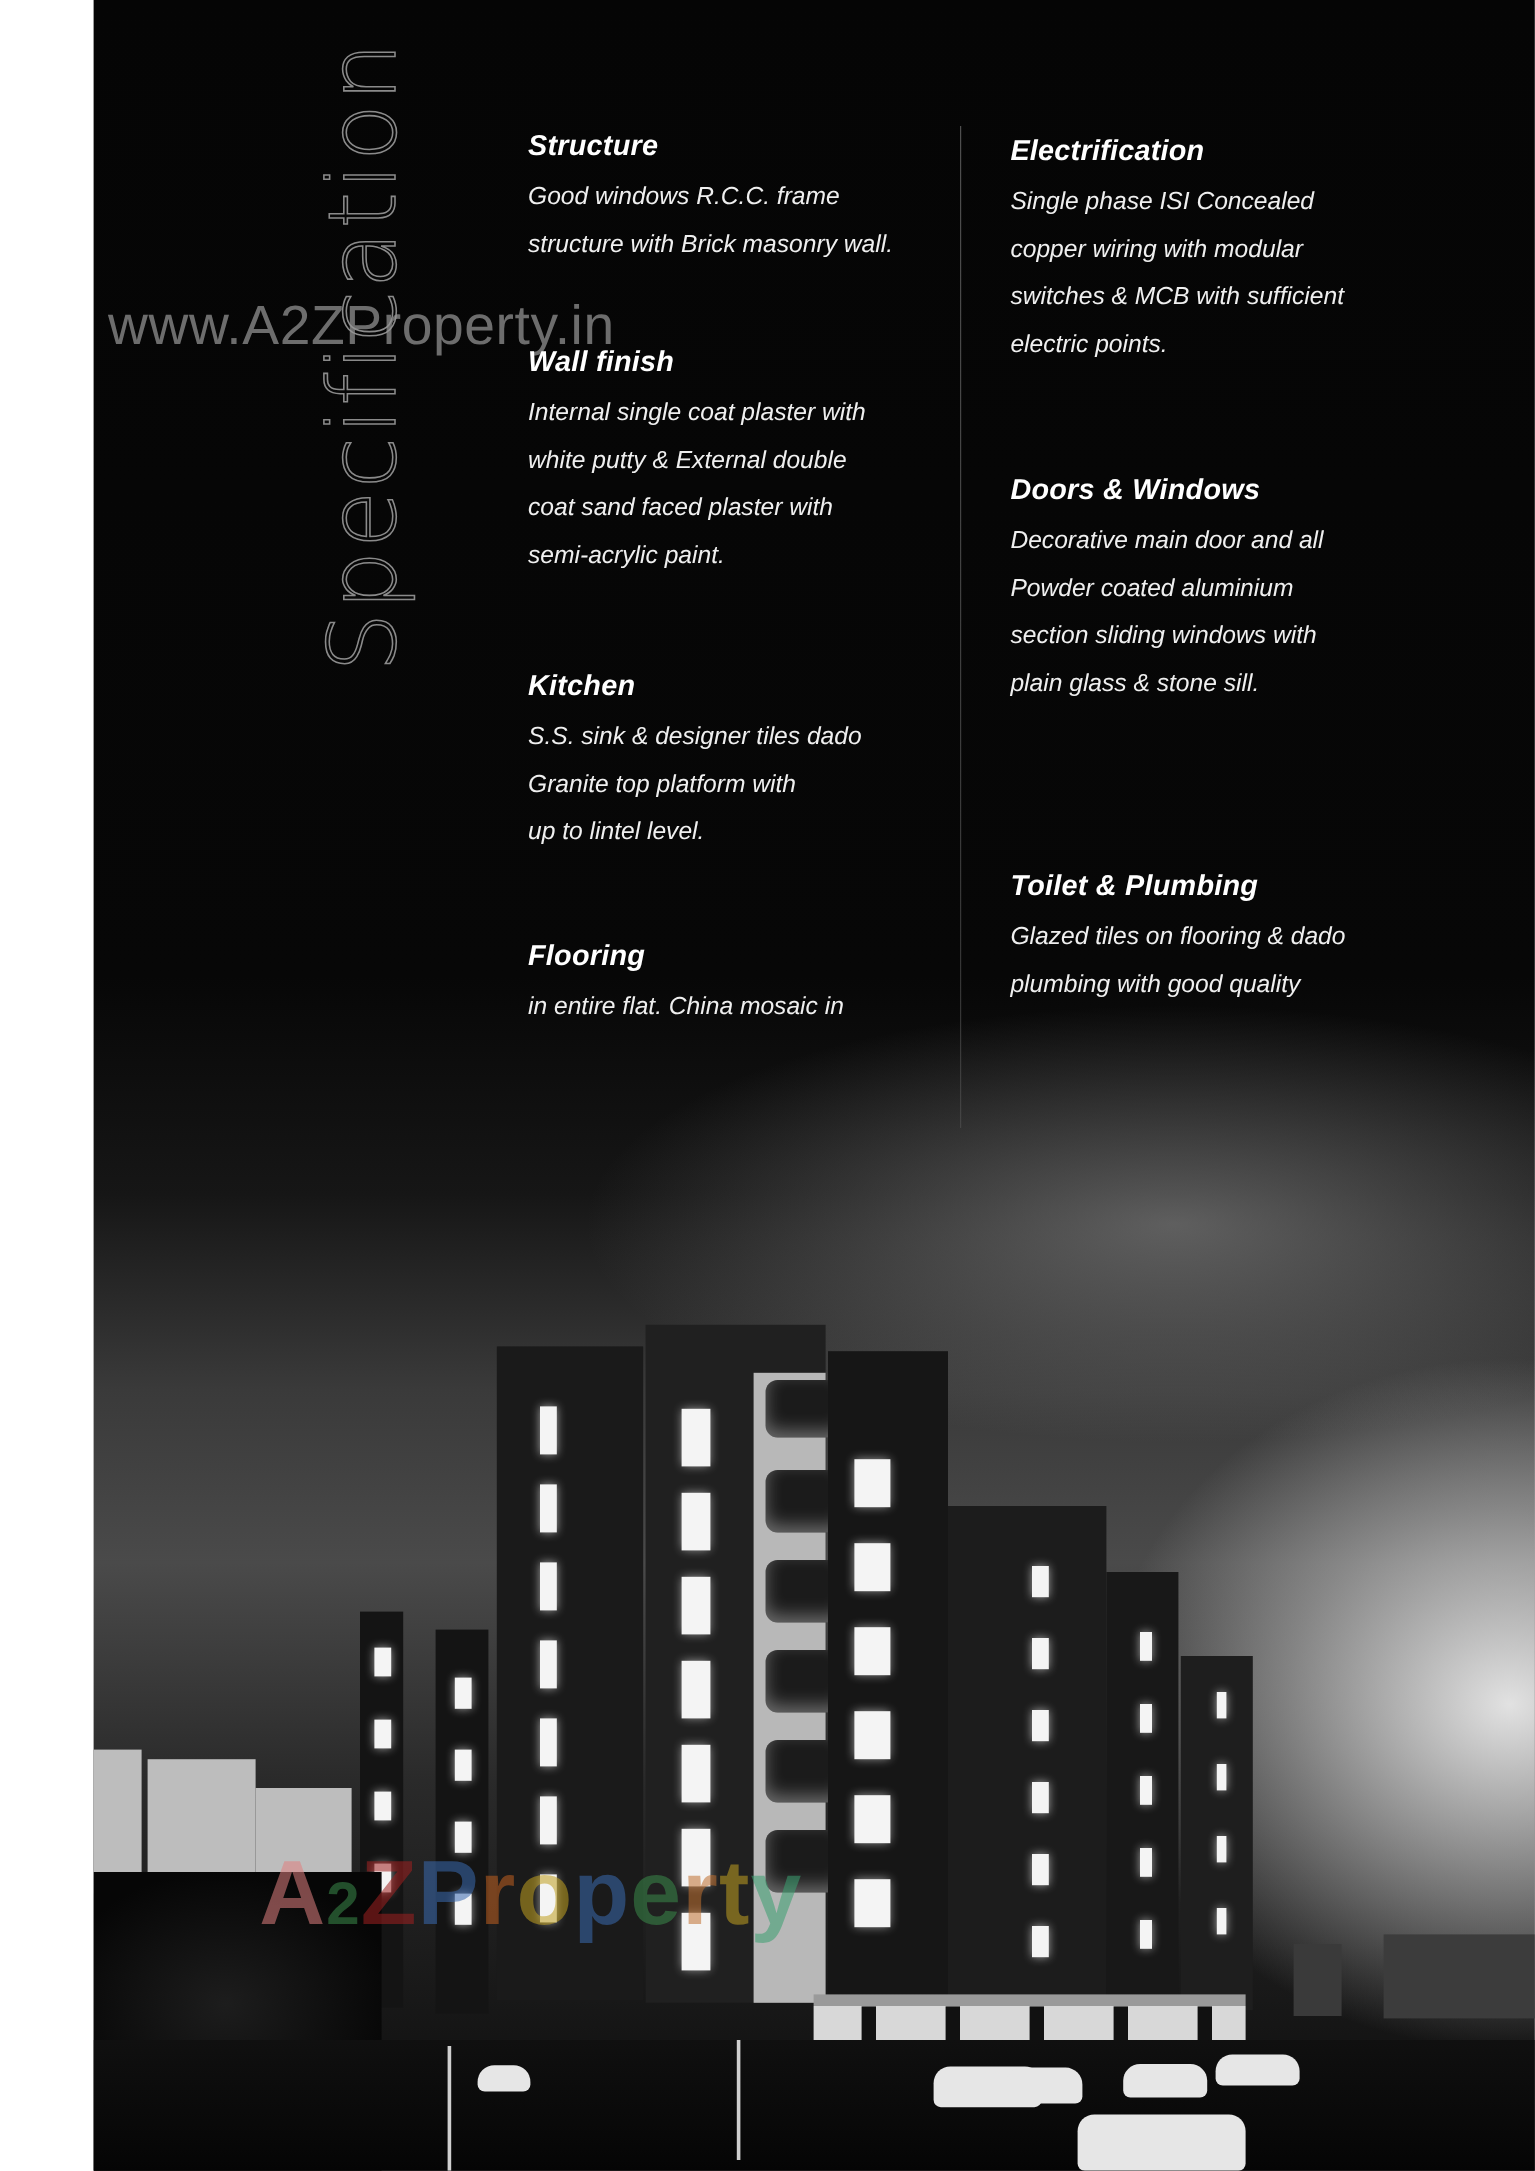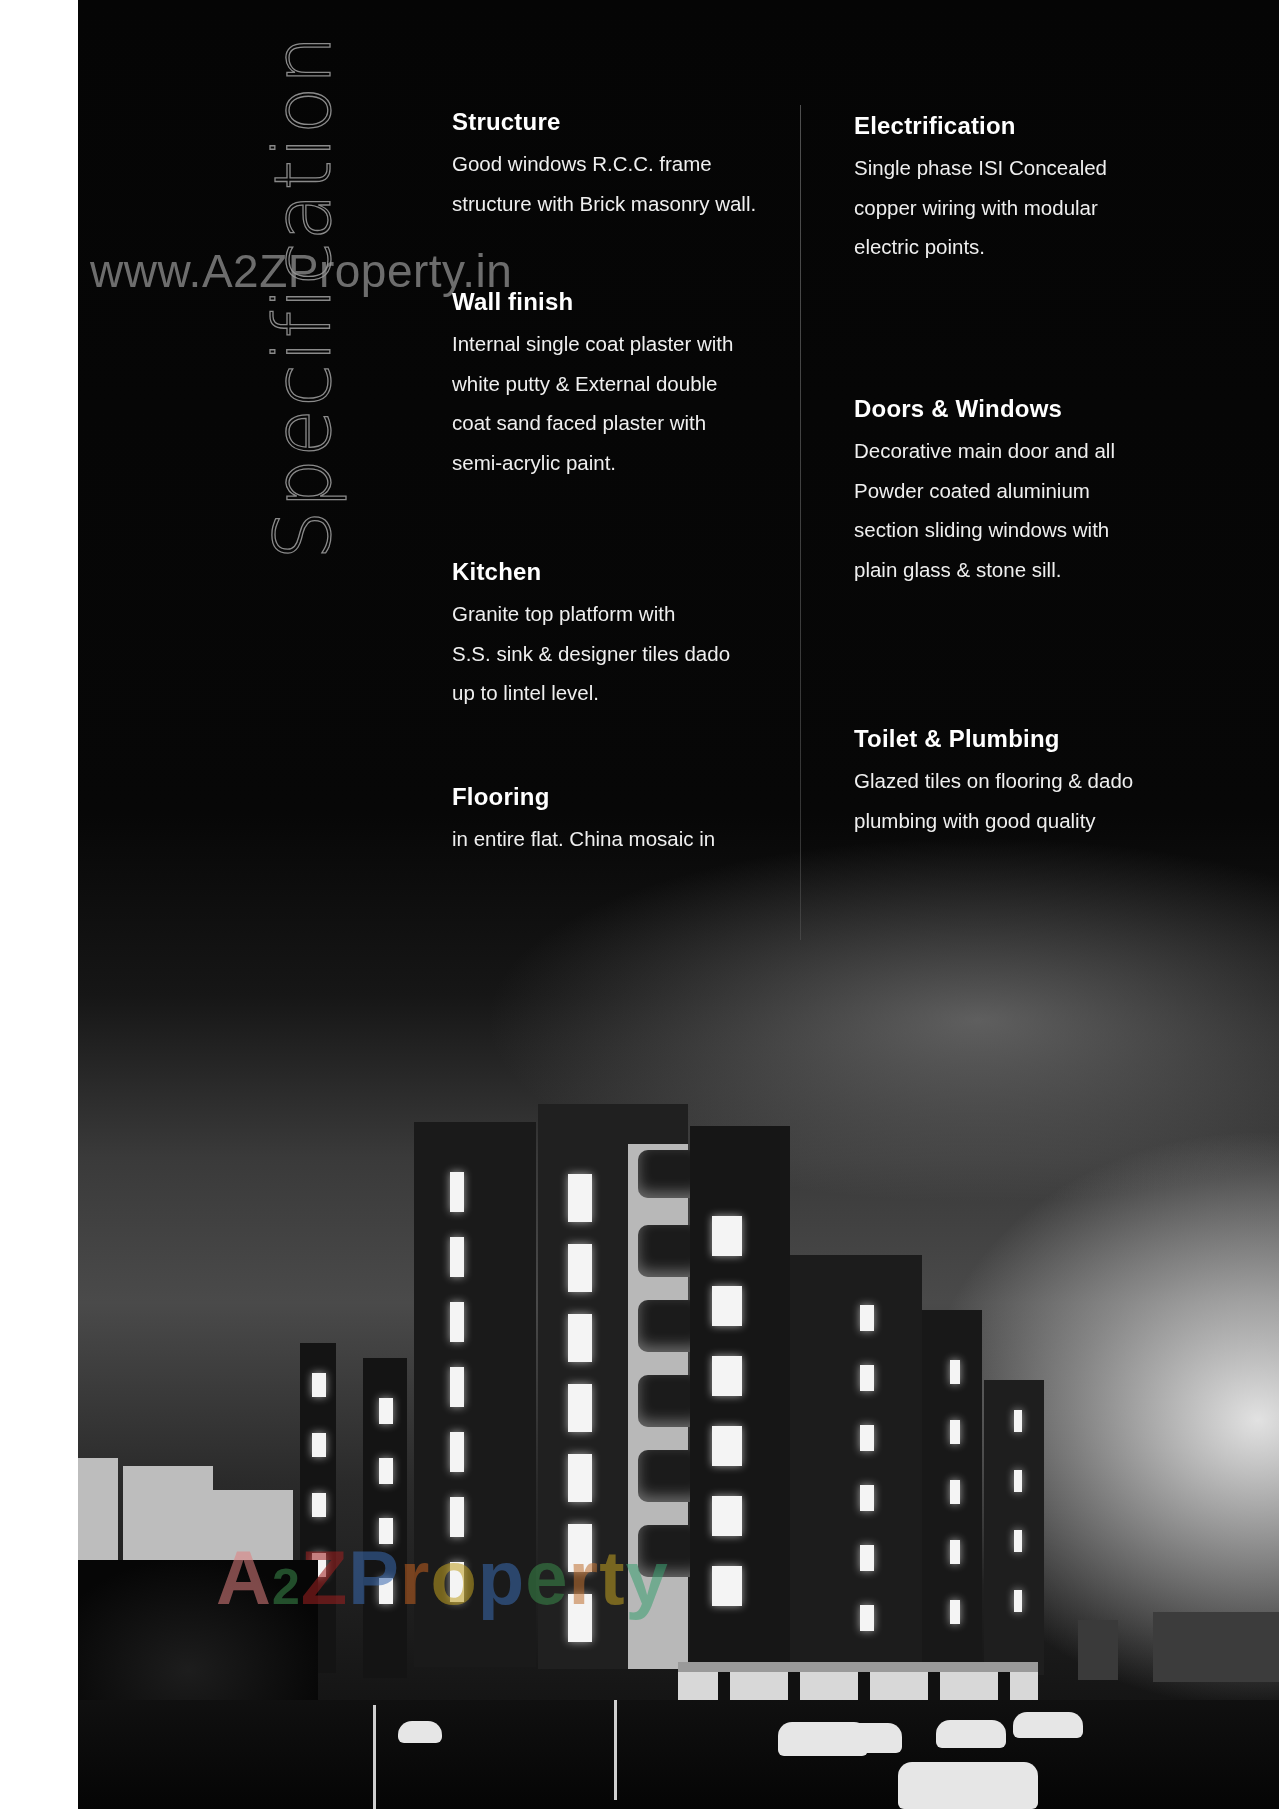--- a/index.html
+++ b/index.html
@@ -28,21 +28,21 @@
       font-family: "Liberation Sans", sans-serif; font-size: 46px;
       color: rgba(150,150,150,0.72); white-space: nowrap; letter-spacing: 0.5px;
     }
     .col { position: absolute; color: #f2f2f2; }
     .col-left { left: 358px; top: 108px; width: 360px; }
     .col-right { left: 760px; top: 112px; width: 360px; }
     .divider {
       position: absolute; left: 722px; top: 105px; width: 1px; height: 835px;
       background: linear-gradient(180deg, rgba(110,110,110,0.7), rgba(90,90,90,0.5));
     }
-    .spec { position: absolute; left: 16px; }
+    .spec { position: absolute; left: 4px; font-style: italic; }
     .spec h3 {
       margin: 0 0 8px 0; font-size: 24px; font-weight: bold; color: #ffffff;
       letter-spacing: 0.2px;
     }
     .spec p {
       margin: 0; font-size: 20.5px; line-height: 39.5px; color: #efefef;
     }
     
     .bldg { position: absolute; background: #141414; }
     .bldg.light { background: #bdbdbd; }
@@ -93,37 +93,38 @@
     </div>
     <div class="spec" style="top:180px">
       <h3>Wall finish</h3>
       <p>Internal single coat plaster with</p>
       <p>white putty &amp; External double</p>
       <p>coat sand faced plaster with</p>
       <p>semi-acrylic paint.</p>
     </div>
     <div class="spec" style="top:450px">
       <h3>Kitchen</h3>
+      <p>S.S. sink &amp; designer tiles dado</p>
       <p>Granite top platform with</p>
-      <p>S.S. sink &amp; designer tiles dado</p>
       <p>up to lintel level.</p>
     </div>
     <div class="spec" style="top:675px">
       <h3>Flooring</h3>
       <p>in entire flat. China mosaic in</p>
     </div>
   </div>
 
   <div class="divider"></div>
 
   <div class="col col-right">
     <div class="spec" style="top:0px">
       <h3>Electrification</h3>
       <p>Single phase ISI Concealed</p>
       <p>copper wiring with modular</p>
+      <p>switches &amp; MCB with sufficient</p>
       <p>electric points.</p>
     </div>
     <div class="spec" style="top:283px">
       <h3>Doors &amp; Windows</h3>
       <p>Decorative main door and all</p>
       <p>Powder coated aluminium</p>
       <p>section sliding windows with</p>
       <p>plain glass &amp; stone sill.</p>
     </div>
     <div class="spec" style="top:613px">

